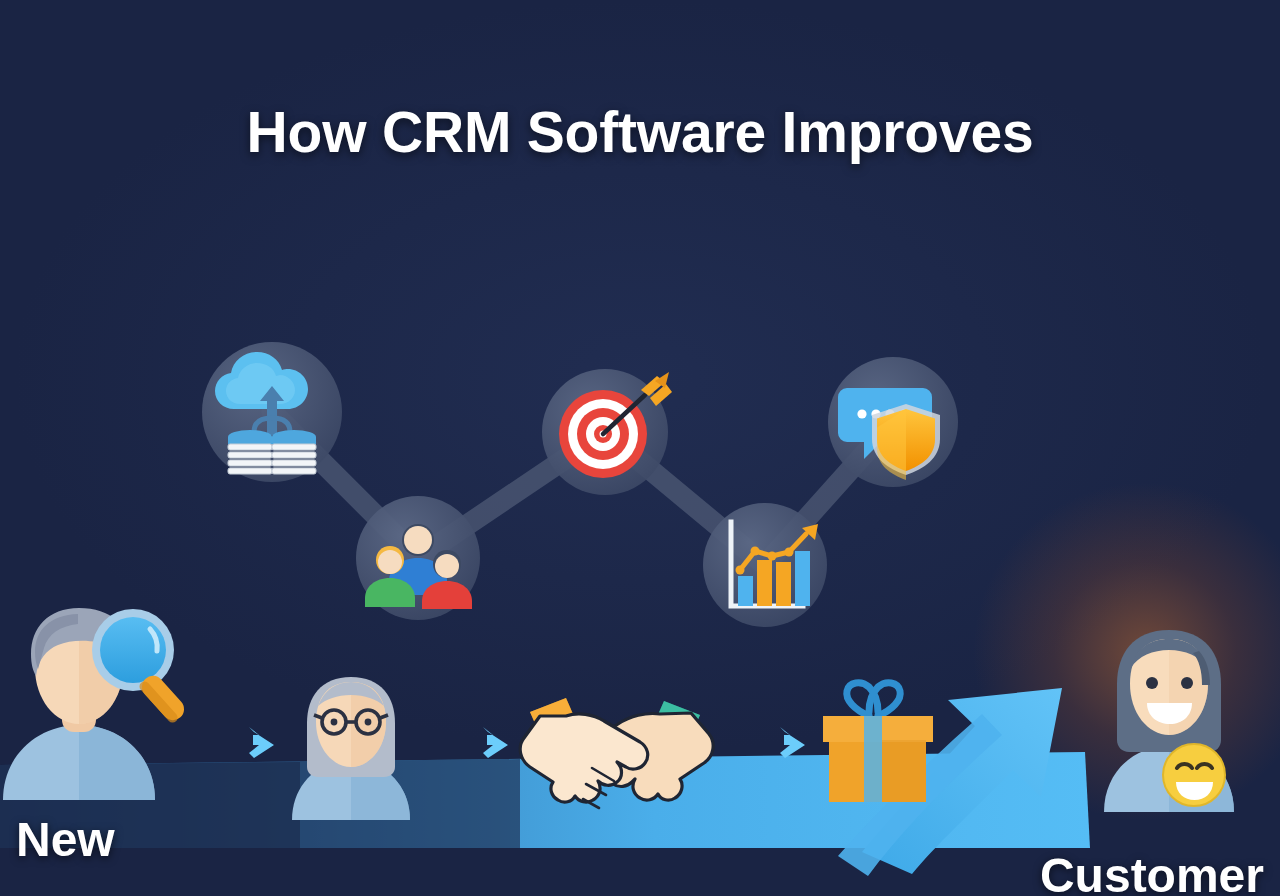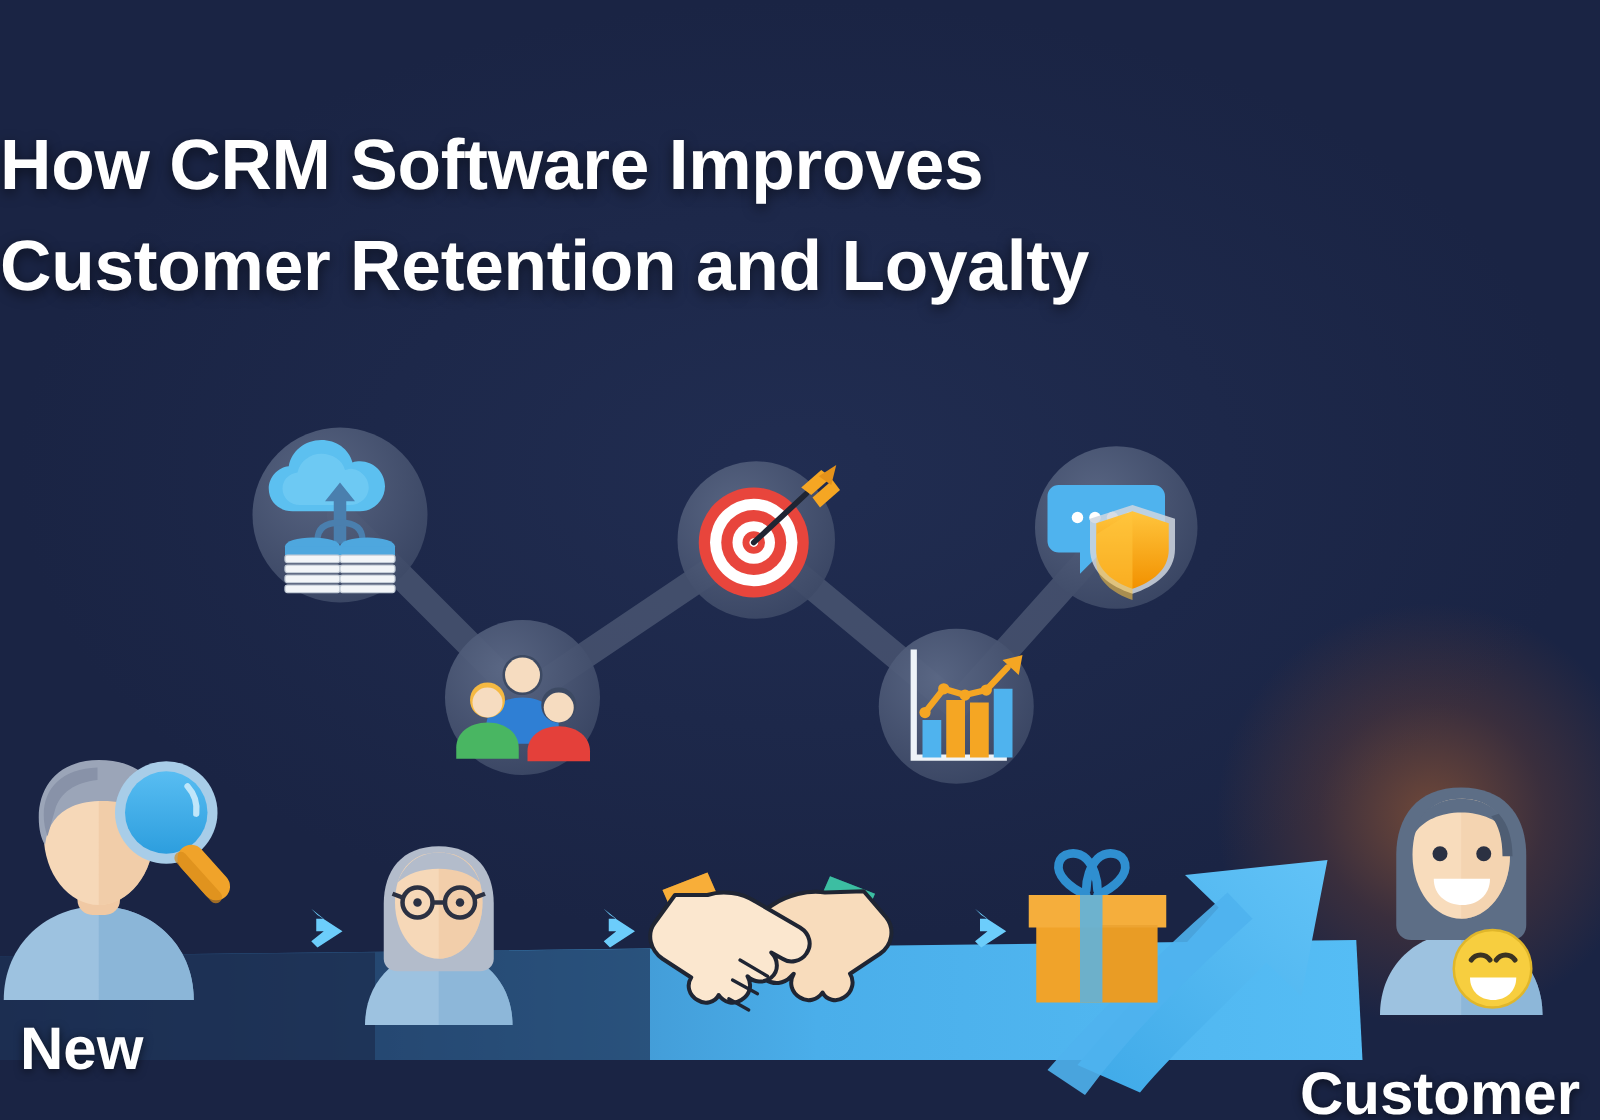--- a/index.html
+++ b/index.html
@@ -13,21 +13,21 @@
 
   
   .bg-base{position:absolute;inset:0;background:#1a2444;}
   .bg-vignette{position:absolute;inset:0;
     background:radial-gradient(ellipse 70% 60% at 50% 42%, rgba(38,52,92,.55) 0%, rgba(26,36,68,0) 70%);}
   .bg-warm{position:absolute;right:-40px;bottom:0px;width:460px;height:470px;
     background:radial-gradient(ellipse 52% 50% at 62% 48%, rgba(196,108,46,.50) 0%, rgba(150,76,40,.26) 38%, rgba(26,36,68,0) 72%);
     pointer-events:none;}
 
   
-  .title{position:absolute;left:0;top:54px;width:1280px;
+  .title{position:absolute;left:0;top:54px;width:1280px;text-align:center;
     color:#ffffff;font-size:57px;line-height:1.42;font-weight:700;
     letter-spacing:-.2px;
     text-shadow:0 3px 10px rgba(0,0,0,.55);}
   .title .l2{display:block;}
 
   
   #net{position:absolute;left:0;top:0;width:1280px;height:896px;}
 
   
   .lbl{position:absolute;color:#fff;font-size:48px;font-weight:700;
@@ -39,21 +39,20 @@
 <body>
 
 <div id="stage">
 
   <div class="bg-base"></div>
   <div class="bg-vignette"></div>
   <div class="bg-warm"></div>
 
   <h1 class="title">
     <span>How CRM Software Improves</span>
-    <span class="l2">Customer Retention and Loyalty</span>
   </h1>
 
   <svg id="net" viewBox="0 0 1280 896">
     <defs>
       <radialGradient id="nodeGrad" cx="38%" cy="32%" r="78%">
         <stop offset="0%" stop-color="#5b6885" stop-opacity=".95"></stop>
         <stop offset="65%" stop-color="#46526f" stop-opacity=".92"></stop>
         <stop offset="100%" stop-color="#3b4764" stop-opacity=".88"></stop>
       </radialGradient>
       <linearGradient id="ribGrad" x1="0" y1="0" x2="1" y2="0">

